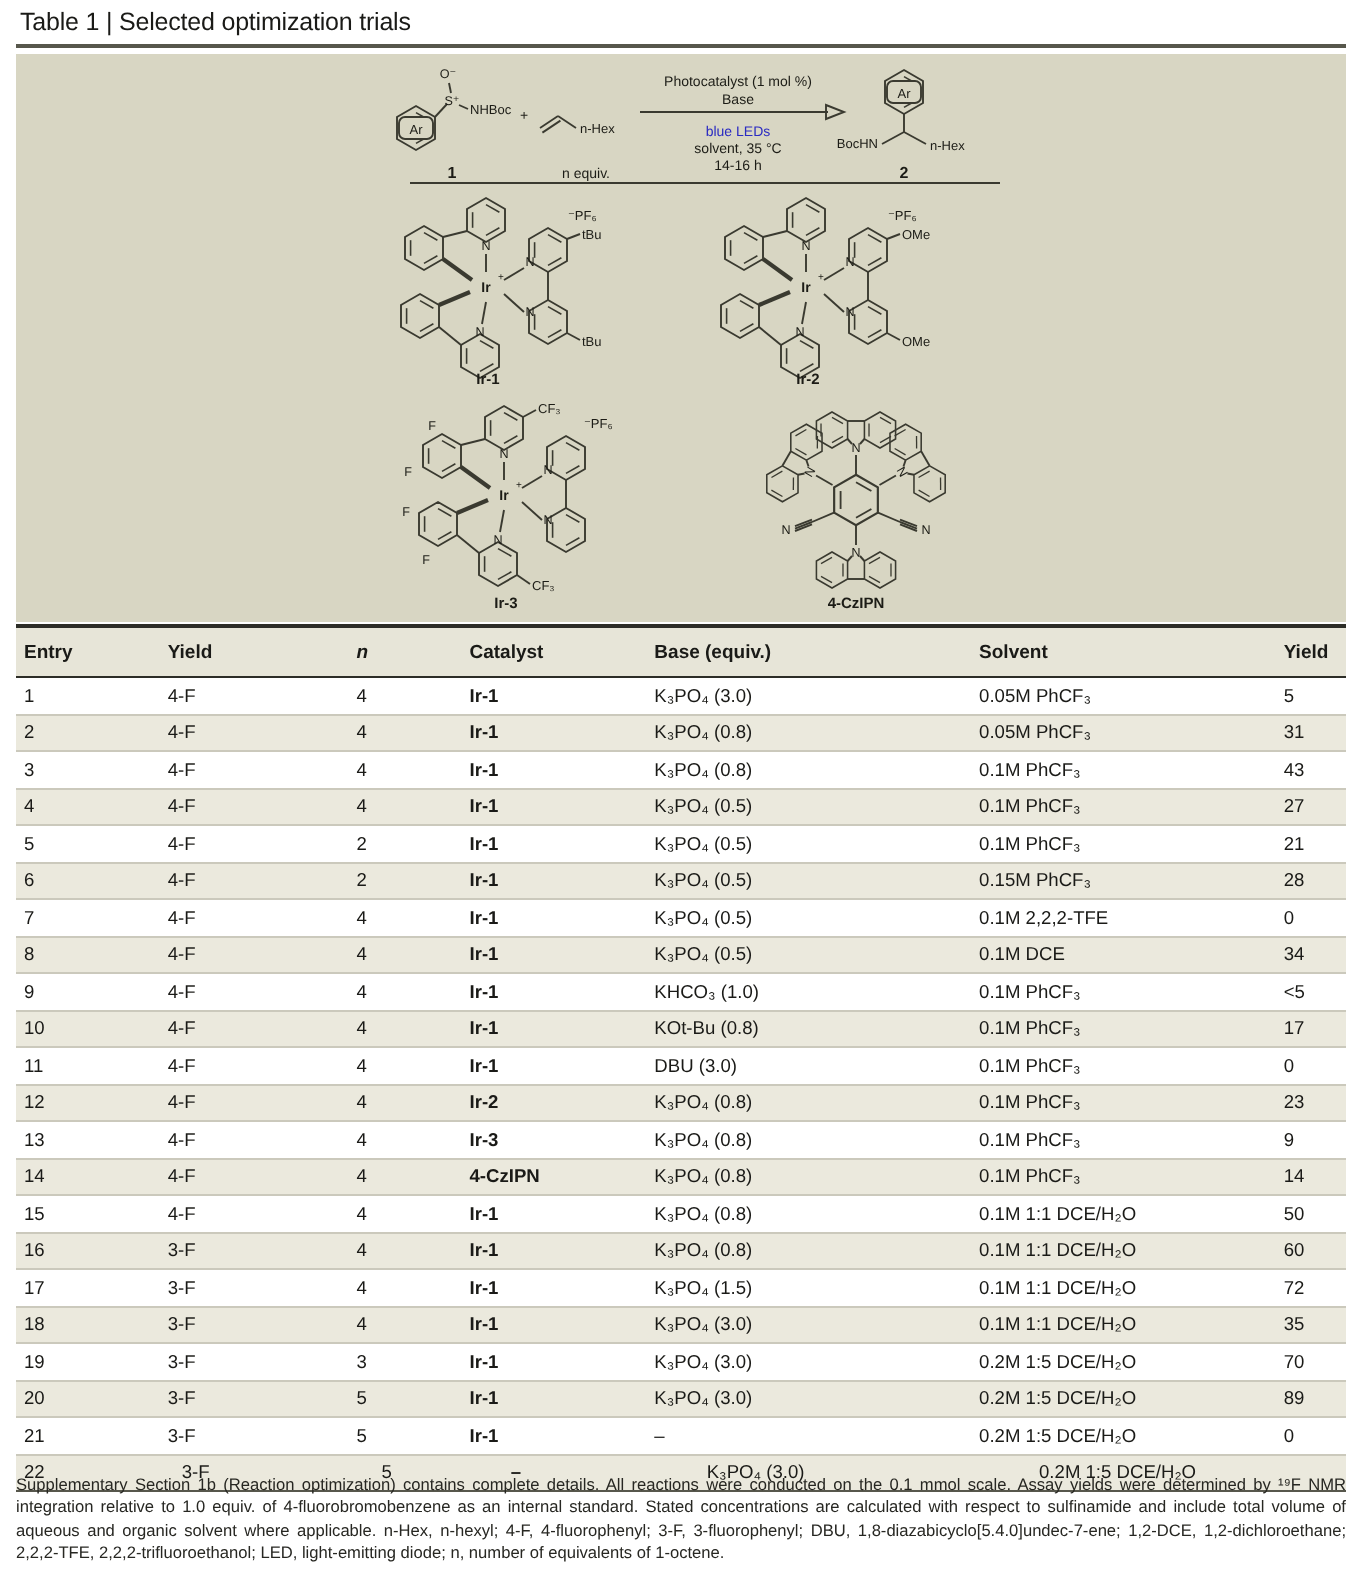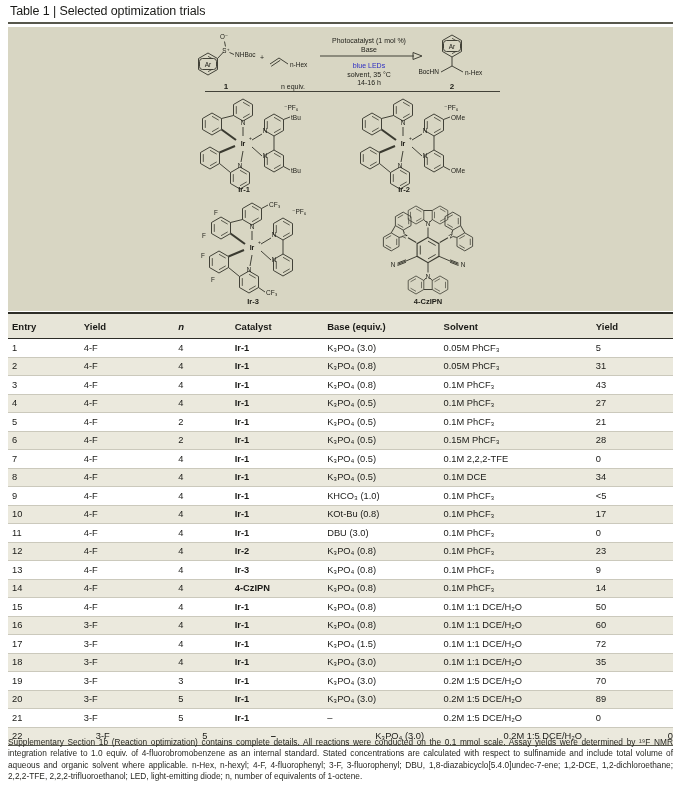--- a/index.html
+++ b/index.html
@@ -26,21 +26,21 @@
   .table{position:absolute;left:8px;top:312px;width:665px;}
   .thead{display:flex;align-items:center;height:24px;background:#e7e5d8;
          border-top:2px solid #2d2d27;border-bottom:1.5px solid #2d2d27;
          font-weight:bold;font-size:9.5px;}
   .tbody .tr{display:flex;align-items:center;height:17.5px;font-size:9.3px;
          border-bottom:1px solid #cbc9bc;background:#ffffff;}
   .tbody .tr:nth-child(even){background:#ebe9dd;}
   .tbody .tr:last-child{border-bottom:1.5px solid #57574c;gap:12px;}
   .th,.td{padding-left:4px;box-sizing:border-box;white-space:nowrap;overflow:hidden;}
   .c0{width:10.8%;}.c1{width:14.2%;}.c2{width:8.5%;}.c3{width:13.9%;}
-  .c4{width:17.5%;}.c5{width:22.9%;}.c6{flex:1;}
+  .c4{width:17.5%;}.c5{width:22.9%;margin-left:46px;}.c6{flex:1;}
   .th-n{font-style:italic;}
   .td.c3{font-weight:bold;}
   .footnote{position:absolute;left:8px;top:737px;width:665px;font-size:8.3px;
          line-height:11.3px;color:#272722;text-align:justify;}
 </style>
 </head>
 <body>
 
 <div class="title">Table 1 | Selected optimization trials</div>
 <div class="title-rule"></div>

